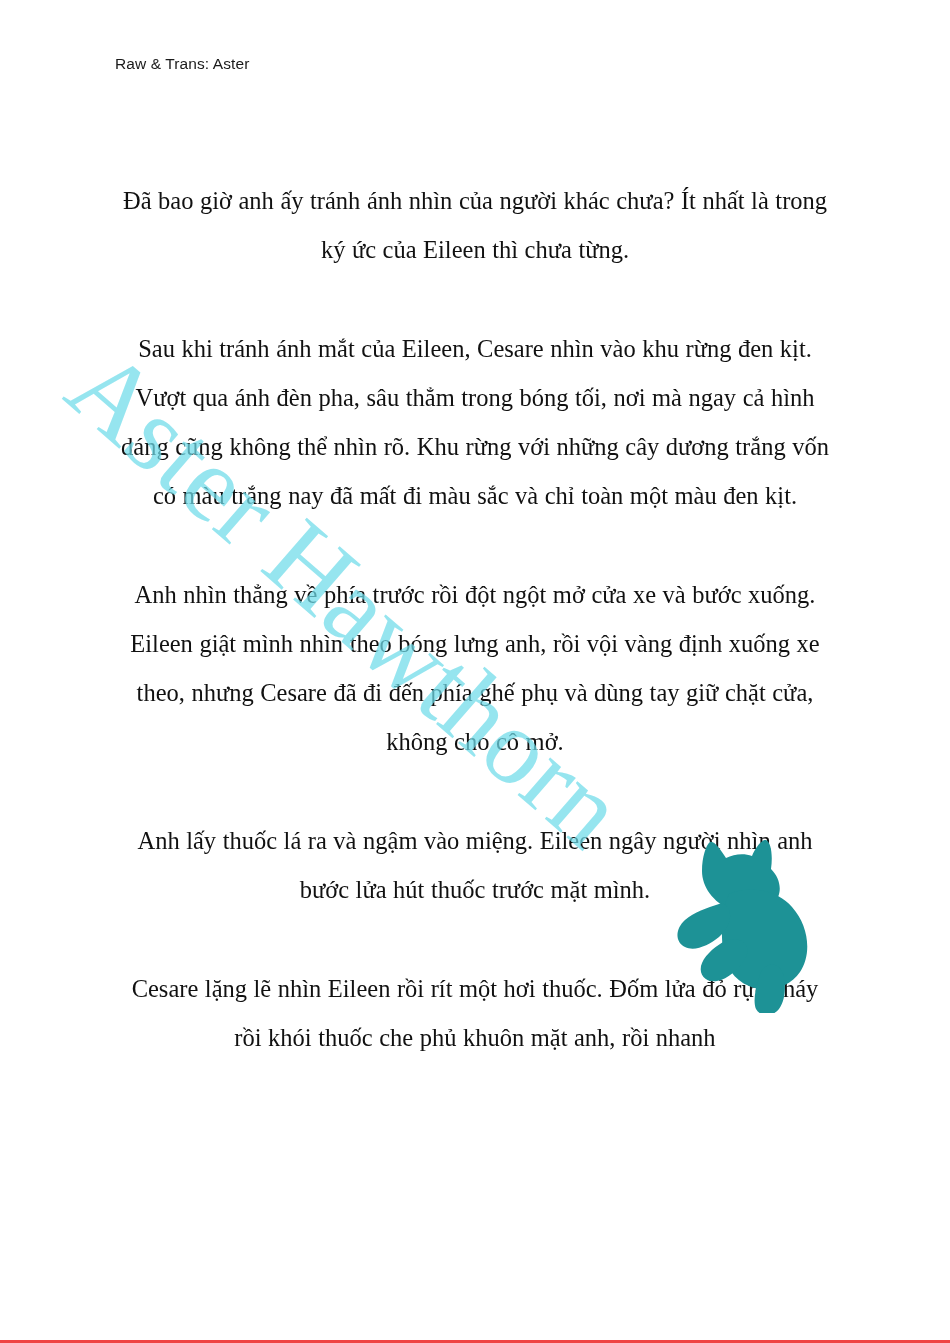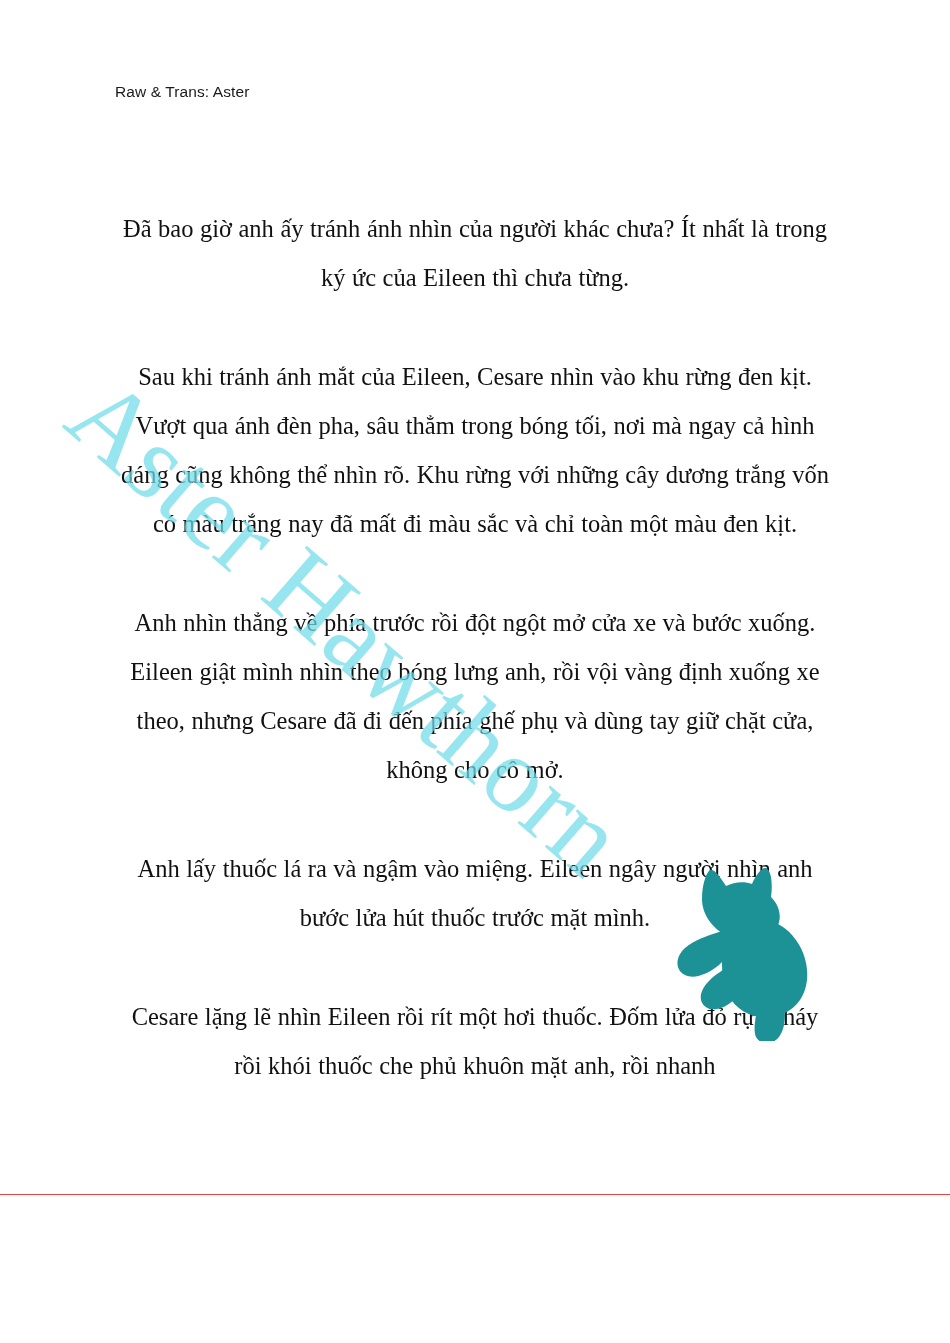--- a/index.html
+++ b/index.html
@@ -7,26 +7,25 @@
     padding: 0;
     background: #ffffff;
   }
   body {
     font-family: "Liberation Serif", "DejaVu Serif", serif;
   }
 
   #page {
     position: relative;
     width: 950px;
-    height: 1167px;
+    height: 1343px;
     background: #ffffff;
     overflow: hidden;
     box-sizing: border-box;
-    border-bottom: 1px solid #ef4444;
-    margin-top: 28px;
+    border-bottom: 3px solid #ef4444;
   }
 
   
   #header {
     position: absolute;
     left: 115px;
     top: 55px;
     font-family: "Liberation Sans", "DejaVu Sans", sans-serif;
     font-size: 15.5px;
     font-weight: 400;

